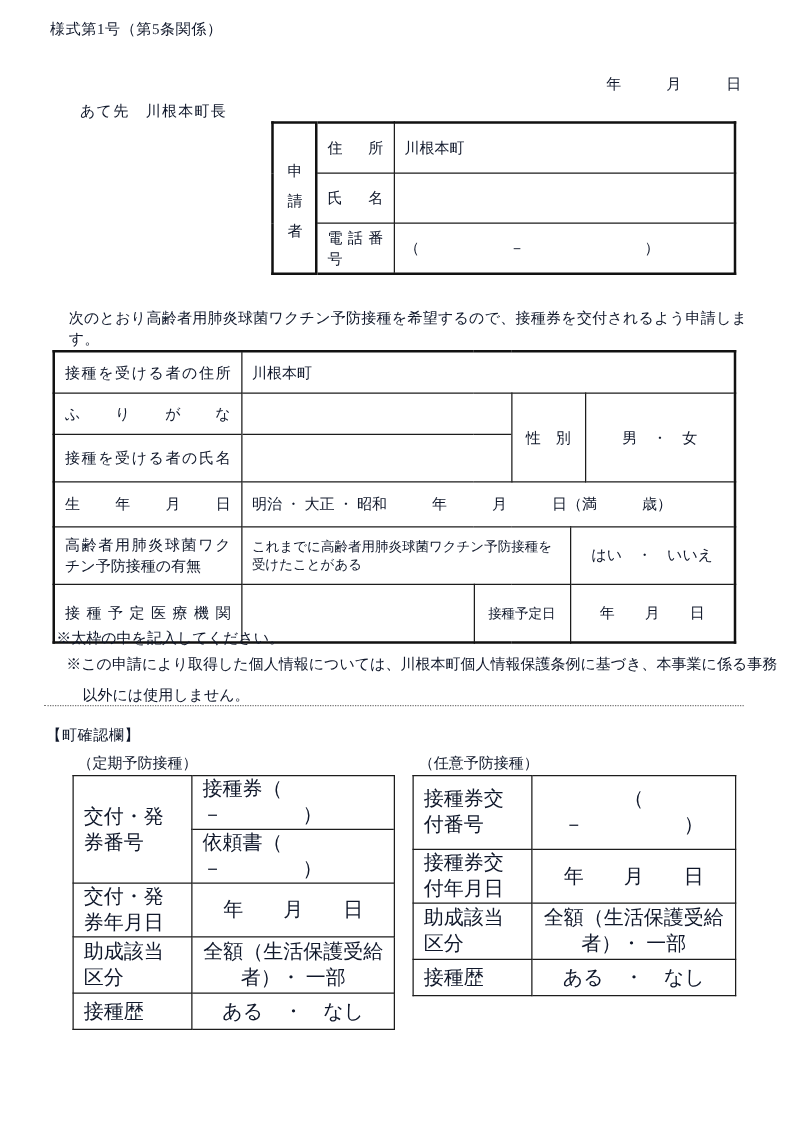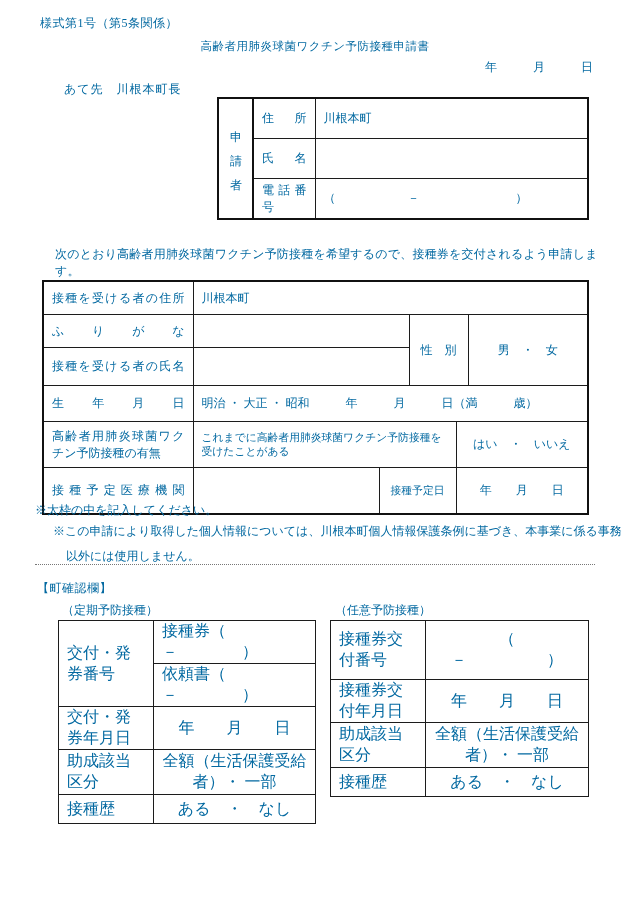--- a/index.html
+++ b/index.html
@@ -2,21 +2,21 @@
 <html><head>
 <meta charset="utf-8">
 <style>
   html, body { margin: 0; padding: 0; background: #ffffff; }
   .page {
     position: relative;
     width: 630px;
     height: 903px;
     background: #ffffff;
     font-family: "Liberation Serif", "DejaVu Serif", serif;
-    color: #0369a1;
+    color: #0f172a;
     font-size: 12px;
     overflow: hidden;
   }
   .abs { position: absolute; }
 
   .form-number { top: 15px; left: 40px; letter-spacing: 0.5px; }
   .doc-title   { top: 39px; left: 0; width: 630px; text-align: center; font-size: 11.5px; letter-spacing: 0.5px; }
   .date-line   { top: 59px; right: 37px; }
   .addressee   { top: 81px; left: 64px; letter-spacing: 1px; }
 
@@ -37,42 +37,41 @@
 
   .request-text { top: 246px; left: 55px; width: 545px; letter-spacing: 0.2px; }
 
   
   .main-table { top: 280px; left: 42px; width: 545px; border: 2px solid #111; }
   .main-table td { height: 32px; }
   .dotted-b { border-bottom: 1px dotted #999 !important; font-family: Liberation Mono, monospace; }
   .small-11 { font-size: 10.8px; }
   .small-105{ font-size: 10.5px; }
 
-  .notes-note1 { top: 502px; left: 35px; }
+  .notes-note1 { top: 502px; left: 45px; }
   .notes-note2 { top: 523px; left: 53px; }
   .notes-note2c{ top: 548px; left: 66px; }
 
   .cut-line { top: 564px; left: 35px; width: 560px; border-top: 1px dotted #777; height: 0; }
 
   .confirm-title { top: 580px; left: 37px; letter-spacing: 0.5px; }
   .subtitle-left  { top: 602px; left: 62px; }
   .subtitle-right { top: 602px; left: 335px; }
 
   .confirm-table { top: 620px; }
   .confirm-table td { font-size: 16px; }
   .confirm-left  { left: 58px;  width: 257px; }
   .confirm-right { left: 330px; width: 258px; }
 </style>
 </head>
 <body>
 
 <div class="page">
 
   <div class="abs form-number">様式第1号（第5条関係）</div>
-  <div class="abs doc-title">高齢者用肺炎球菌ワクチン予防接種申請書</div>
   <div class="abs date-line">年　　　月　　　日</div>
   <div class="abs addressee">あて先　川根本町長</div>
 
   <table class="abs applicant-table">
     <colgroup>
         <col style="width:35px">
         <col style="width:62px">
         <col style="width:273px">
       </colgroup>
     <tbody>

